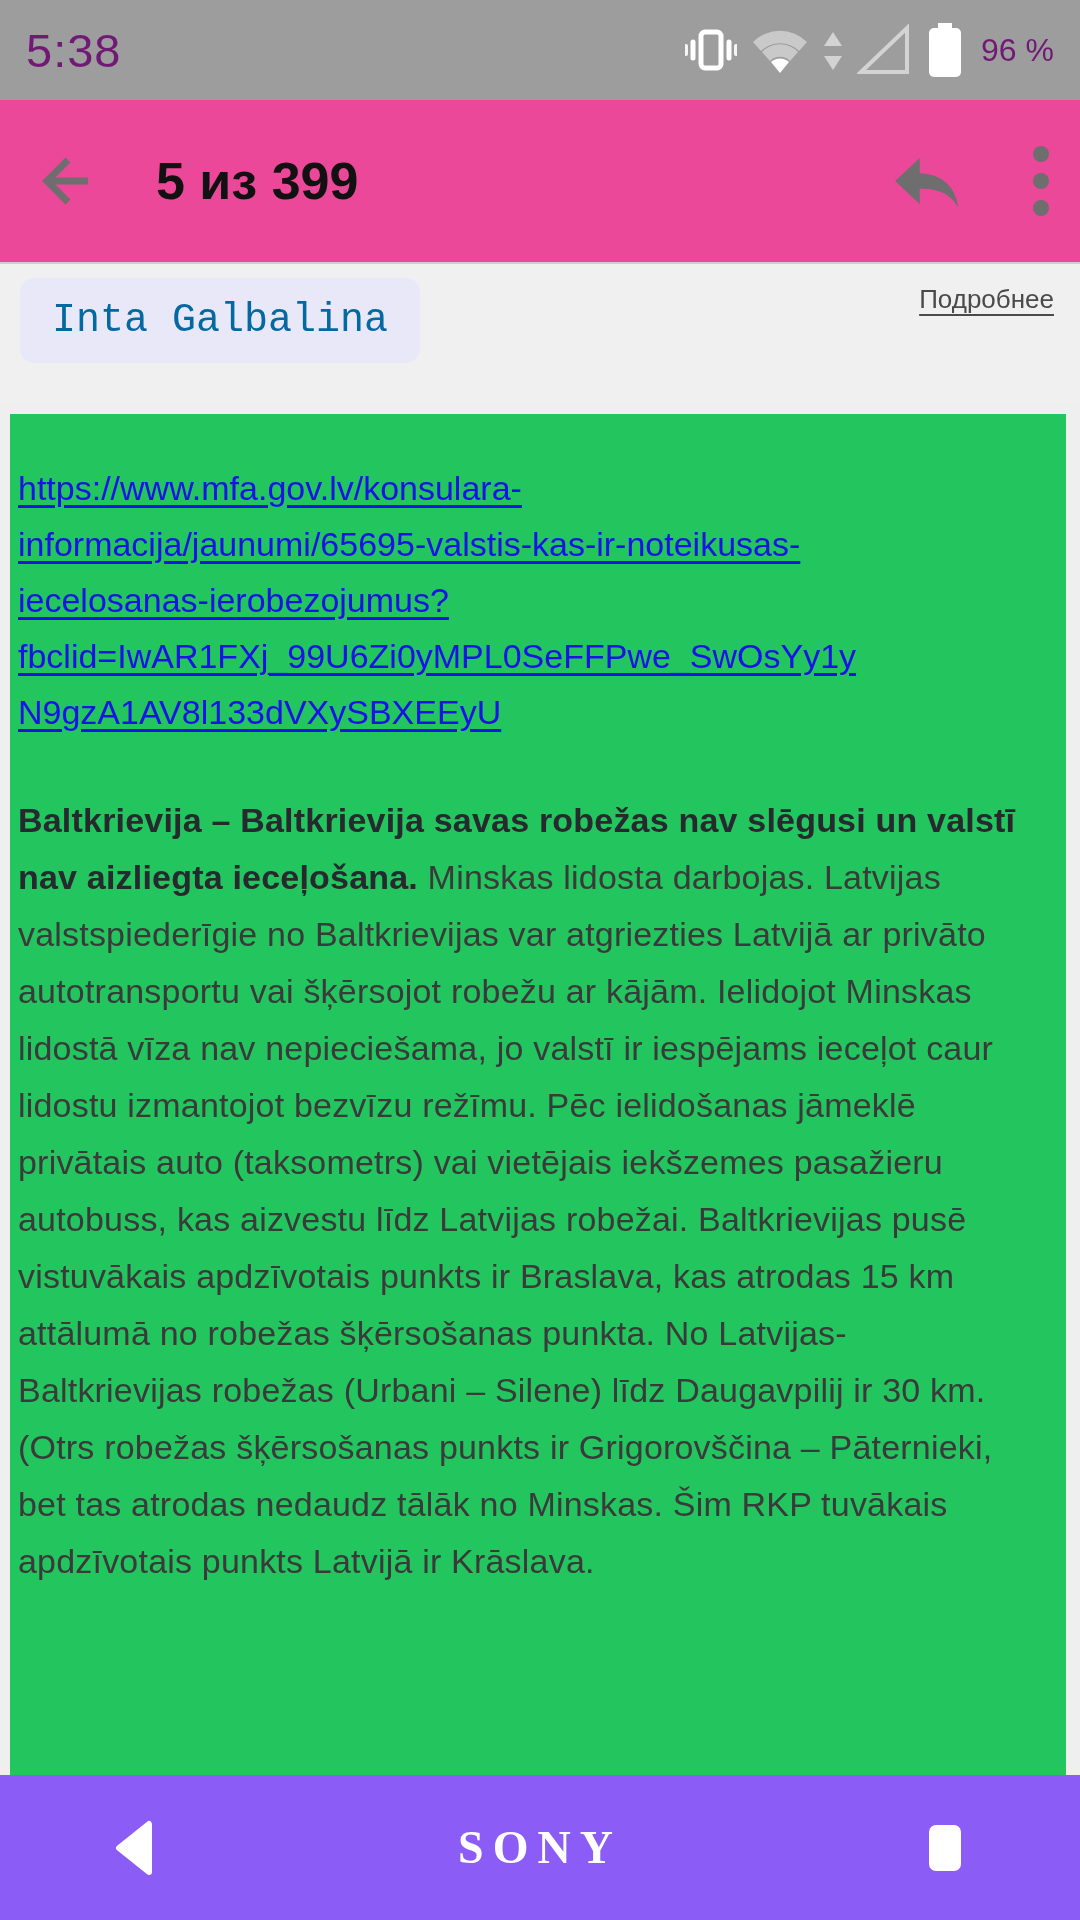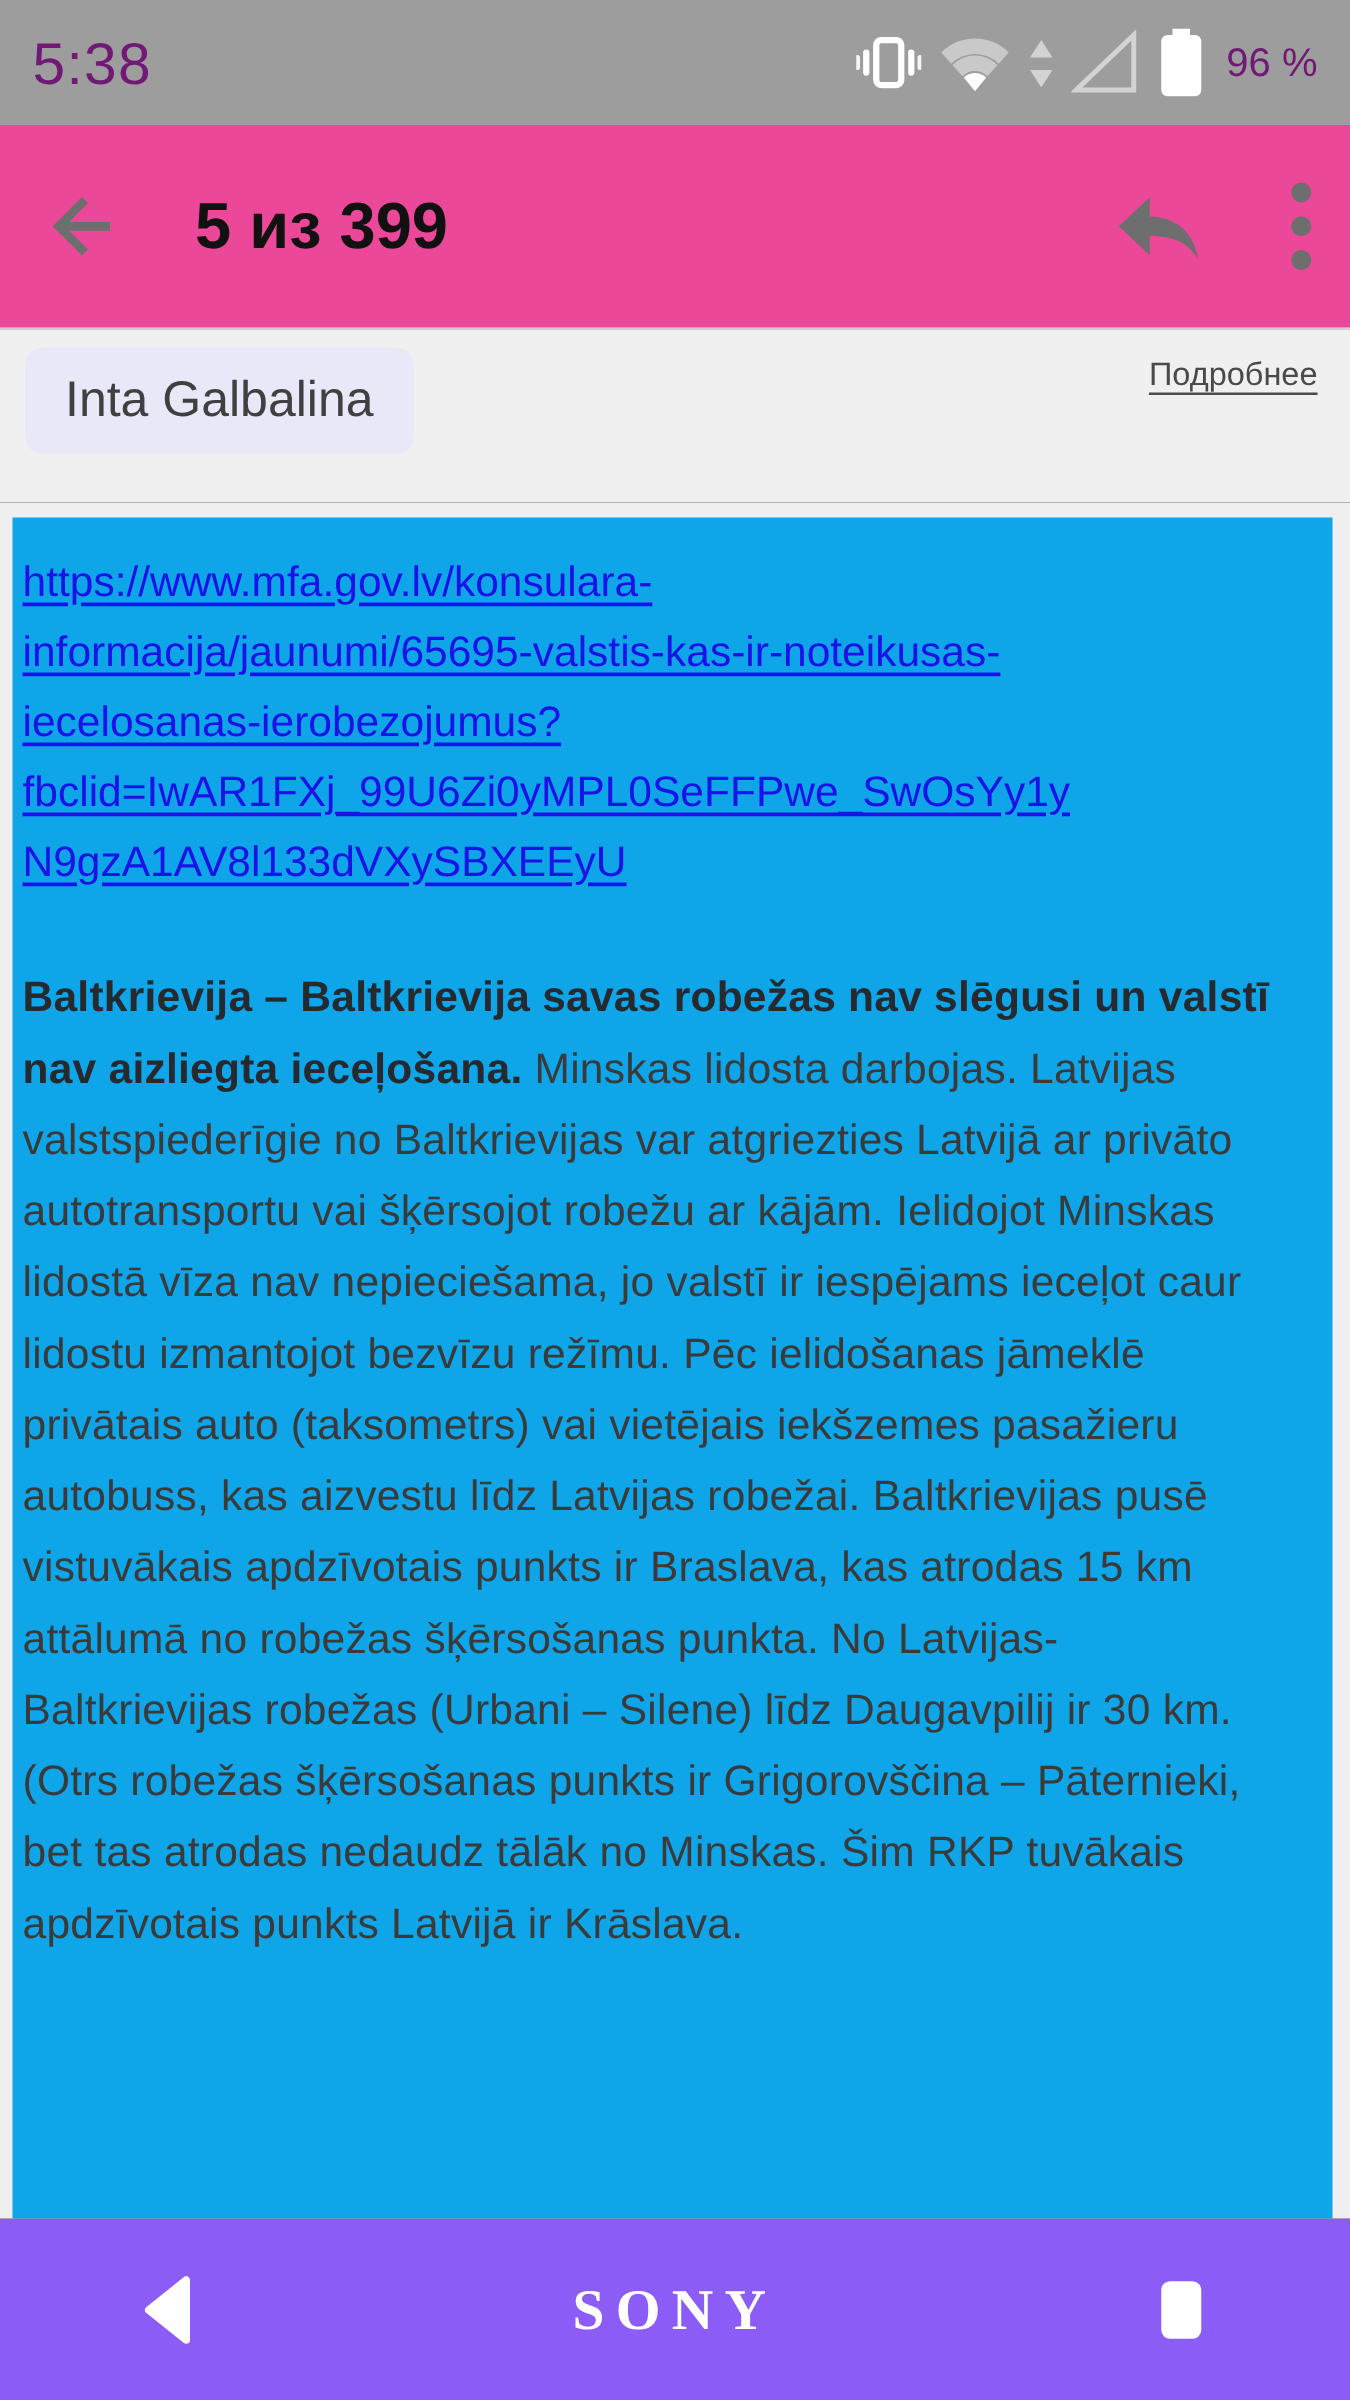--- a/index.html
+++ b/index.html
@@ -26,32 +26,32 @@
   .toolbar-spacer { flex: 1; }
   .reply-btn { margin-right: 66px; }
 
   
   .sender-row {
     height: 140px; background: #f0f0f0; border-top: 2px solid #cfcfcf; flex: 0 0 auto;
     display: flex; align-items: flex-start; padding: 14px 26px 0 20px;
   }
   .sender-chip {
     background: #e9e8f8; border-radius: 14px; padding: 20px 32px;
-    font-size: 40px; color: #404040; border: none; cursor: pointer;
+    font-size: 40px; color: #0369a1; border: none; cursor: pointer; font-family: Liberation Mono, monospace;
   }
   .details-link {
     margin-left: auto; margin-top: 6px; font-size: 26px; color: #4a4a4a;
     text-decoration: underline; text-underline-offset: 6px; cursor: pointer;
   }
 
   
   .body-area { flex: 1 1 auto; background: #efefef; overflow: hidden; }
   .body-card {
-    background: #0ea5e9; margin: 12px 14px 0 10px; height: calc(100% - 12px);
-    padding: 24px 48px 0 8px;
+    background: #22c55e; margin: 12px 14px 0 10px; height: calc(100% - 12px);
+    padding: 46px 48px 0 8px;
   }
   .email-link {
     display: block; color: #1a12e6; font-size: 34px; line-height: 56px;
     text-decoration: none; cursor: pointer; margin-bottom: 52px;
   }
   .url-line { display: block; text-decoration: underline; text-underline-offset: 5px; }
   .para { font-size: 34px; line-height: 57px; color: #3a3a3a; letter-spacing: 0.2px; }
   .para .lead-bold { font-weight: 700; color: #26292e; }
 
   

